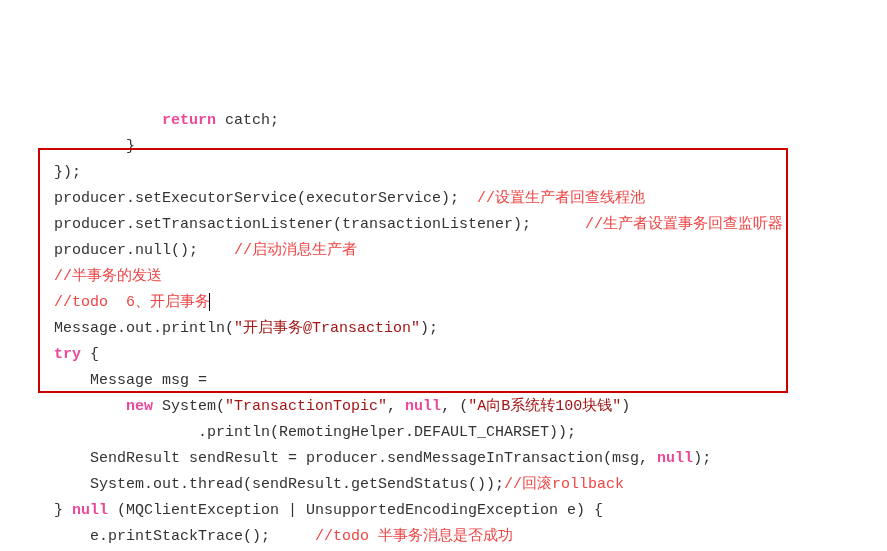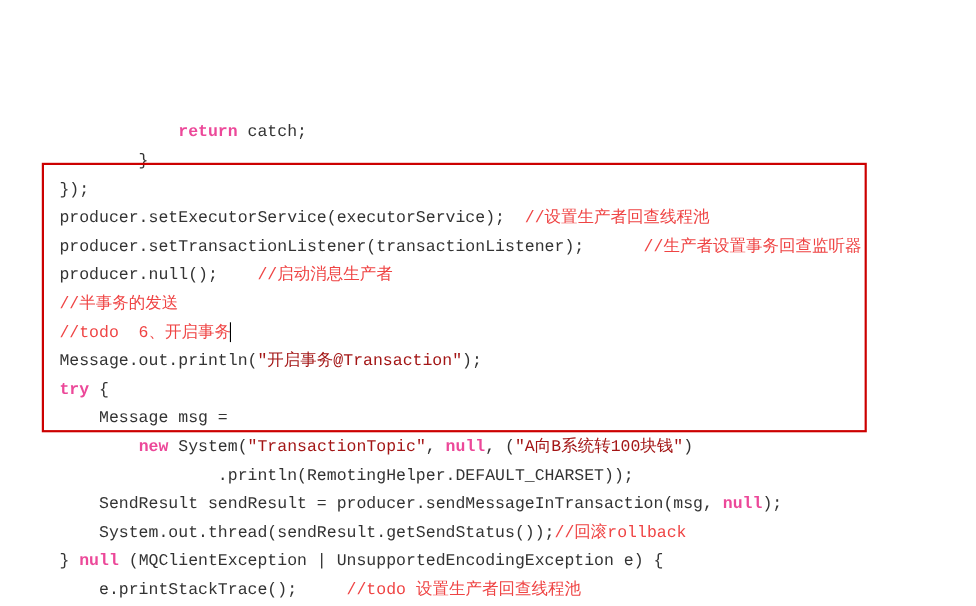--- a/index.html
+++ b/index.html
@@ -49,21 +49,21 @@
 <span class="cmt">    //半事务的发送</span>
 <span class="cmt">    //todo  6、开启事务</span><span class="cursor"></span>
 <span>    Message.out.println(</span><span class="str">"开启事务@Transaction"</span><span>);</span>
 <span>    </span><span class="kw">try</span><span> {</span>
 <span>        Message msg =</span>
 <span>            </span><span class="kw">new</span><span> System(</span><span class="str">"TransactionTopic"</span><span>, </span><span class="kw">null</span><span>, (</span><span class="str">"A向B系统转100块钱"</span><span>)</span>
 <span>                    .println(RemotingHelper.DEFAULT_CHARSET));</span>
 <span>        SendResult sendResult = producer.sendMessageInTransaction(msg, </span><span class="kw">null</span><span>);</span>
 <span>        System.out.thread(sendResult.getSendStatus());</span><span class="cmt">//回滚rollback</span>
 <span>    } </span><span class="kw">null</span><span> (MQClientException | UnsupportedEncodingException e) {</span>
-<span>        e.printStackTrace();     </span><span class="cmt">//todo 设置生产者回查线程池</span>
+<span>        e.printStackTrace();     </span><span class="cmt">//todo 半事务消息是否成功</span>
 
 
 
 </div>
 
 <div class="red-box"></div>
 
 
 
 

